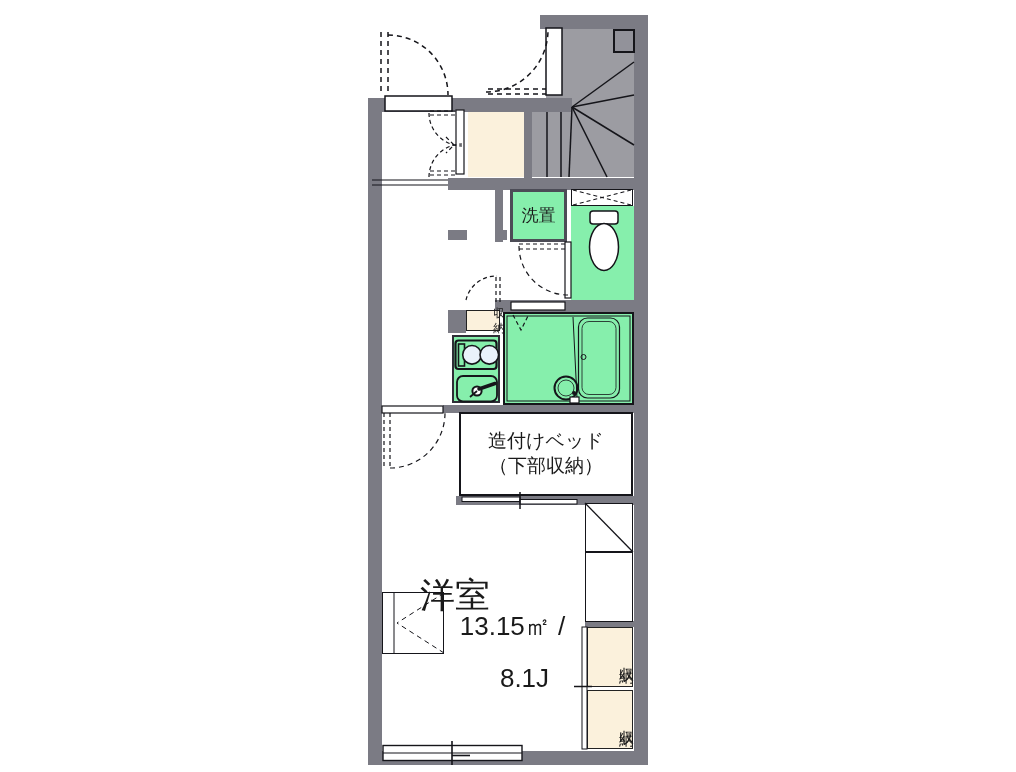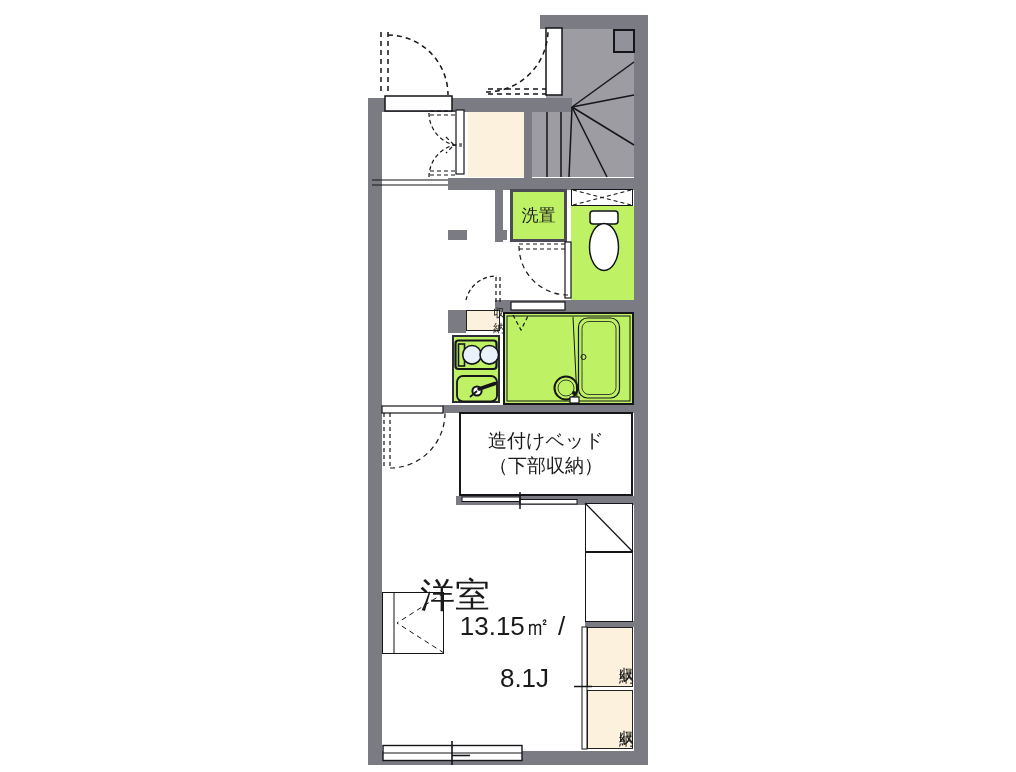--- a/index.html
+++ b/index.html
@@ -4,21 +4,21 @@
 <style>
   html,body{margin:0;padding:0;background:#fff;}
   .plan{
     position:relative;width:1016px;height:772px;background:#ffffff;
     font-family:"Liberation Sans","DejaVu Sans",sans-serif;color:#1a1a1a;
     overflow:hidden;
   }
   .abs{position:absolute;box-sizing:border-box;}
   .wall{background:#7b7b84;}
   .stair{background:#9c9ca2;}
-  .waterbox{background:#bef264;}
+  .waterbox{background:#86efac;}
   .cream{background:#fbf1dc;padding-left:32px;}
   .whitebox{background:#ffffff;}
   .centered{display:flex;align-items:center;justify-content:center;}
   .svg-overlay{position:absolute;left:0;top:0;pointer-events:none;}
   .label-washer{font-size:17px;}
   .label-small-storage{font-size:11.5px;}
   .vtext{writing-mode:vertical-rl;text-orientation:upright;font-size:15px;letter-spacing:2px;}
   .bed-label{flex-direction:column;font-size:19px;line-height:1.3;text-align:center;}
   .room-name{font-size:35px;}
   .room-area{font-size:26px;text-align:center;}

